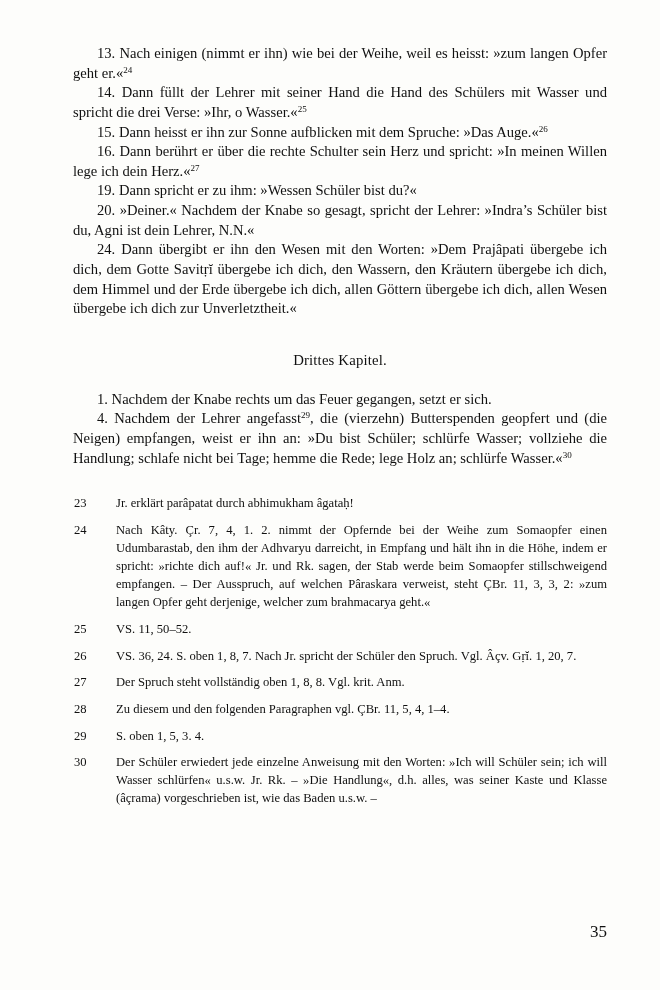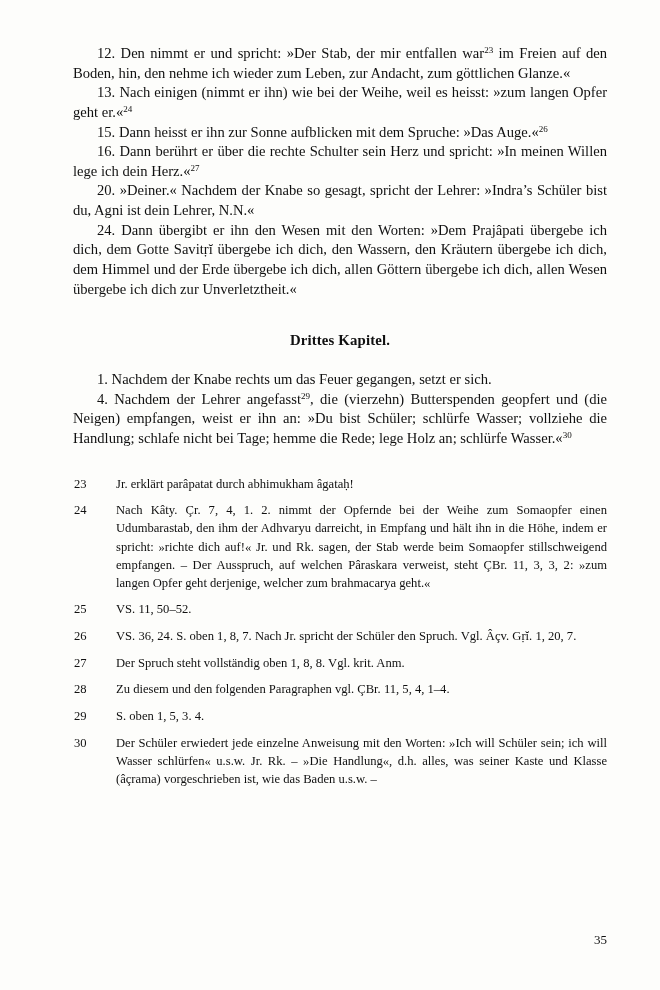--- a/index.html
+++ b/index.html
@@ -39,21 +39,21 @@
 
   sup.fn {
     font-size: 0.62em;
     vertical-align: 0.52em;
     line-height: 0;
   }
 
   
   .chapter-heading {
     text-align: center;
-    font-weight: bold;
+    font-weight: normal;
     font-size: 14.8px;
     margin: 0;
     padding-top: 33px;
     padding-bottom: 21px;
     letter-spacing: 0.15px;
   }
 
   
   .footnotes {
     margin-top: 26px;
@@ -75,44 +75,45 @@
     text-align: justify;
     text-justify: inter-word;
     hyphens: manual;
     margin-left: 12px;
   }
 
   
   .page-number {
     position: absolute;
     right: 53px;
-    bottom: 42px;
-    font-size: 13px;
+    bottom: 48px;
+    font-size: 17px;
   }
 </style>
 </head>
 <body>
 
 <div class="page">
 
   <div class="content">
 
     <div>
 
-      <p class="verse"><span>12. Den nimmt er und spricht: »Der Stab, der mir entfallen war</span><sup class="fn">23</sup><span> im Freien auf den Boden, hin, den nehme ich wieder zum Leben, zur Andacht, zum göttlichen Glanze.«</span></p>
 
       <p class="verse"><span>13. Nach einigen (nimmt er ihn) wie bei der Weihe, weil es heisst: »zum langen Opfer geht er.«</span><sup class="fn">24</sup></p>
 
+      <p class="verse"><span>14. Dann füllt der Lehrer mit seiner Hand die Hand des Schülers mit Wasser und spricht die drei Verse: »Ihr, o Wasser.«</span><sup class="fn">25</sup></p>
 
       <p class="verse"><span>15. Dann heisst er ihn zur Sonne aufblicken mit dem Spruche: »Das Auge.«</span><sup class="fn">26</sup></p>
 
       <p class="verse"><span>16. Dann berührt er über die rechte Schulter sein Herz und spricht: »In meinen Willen lege ich dein Herz.«</span><sup class="fn">27</sup></p>
 
 
 
+      <p class="verse"><span>19. Dann spricht er zu ihm: »Wessen Schüler bist du?«</span></p>
 
       <p class="verse"><span>20. »Deiner.« Nachdem der Knabe so gesagt, spricht der Lehrer: »Indra’s Schüler bist du, Agni ist dein Lehrer, N.N.«</span></p>
 
       <p class="verse"><span>24. Dann übergibt er ihn den Wesen mit den Worten: »Dem Prajâpati übergebe ich dich, dem Gotte Savitṛĭ übergebe ich dich, den Wassern, den Kräutern übergebe ich dich, dem Himmel und der Erde übergebe ich dich, allen Göttern übergebe ich dich, allen Wesen übergebe ich dich zur Unverletztheit.«</span></p>
 
     </div>
 
     <h2 class="chapter-heading">Drittes Kapitel.</h2>
 
     <div>

